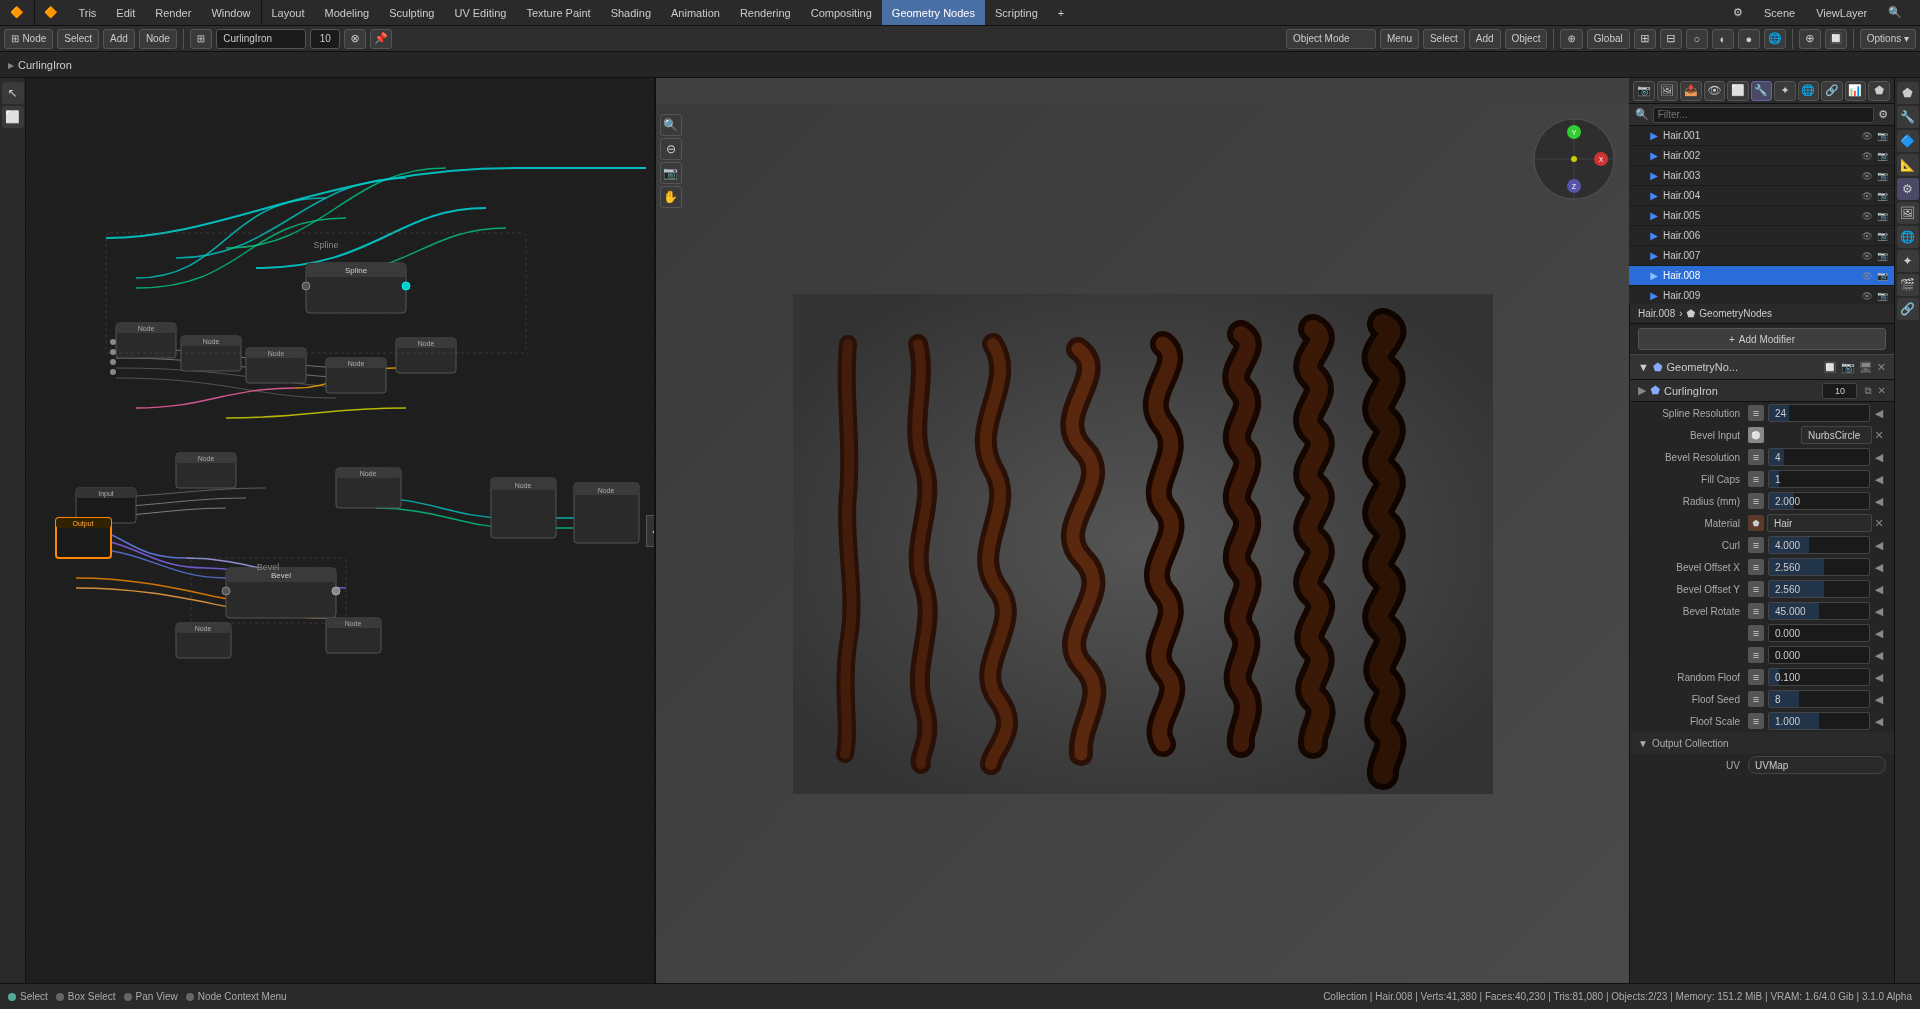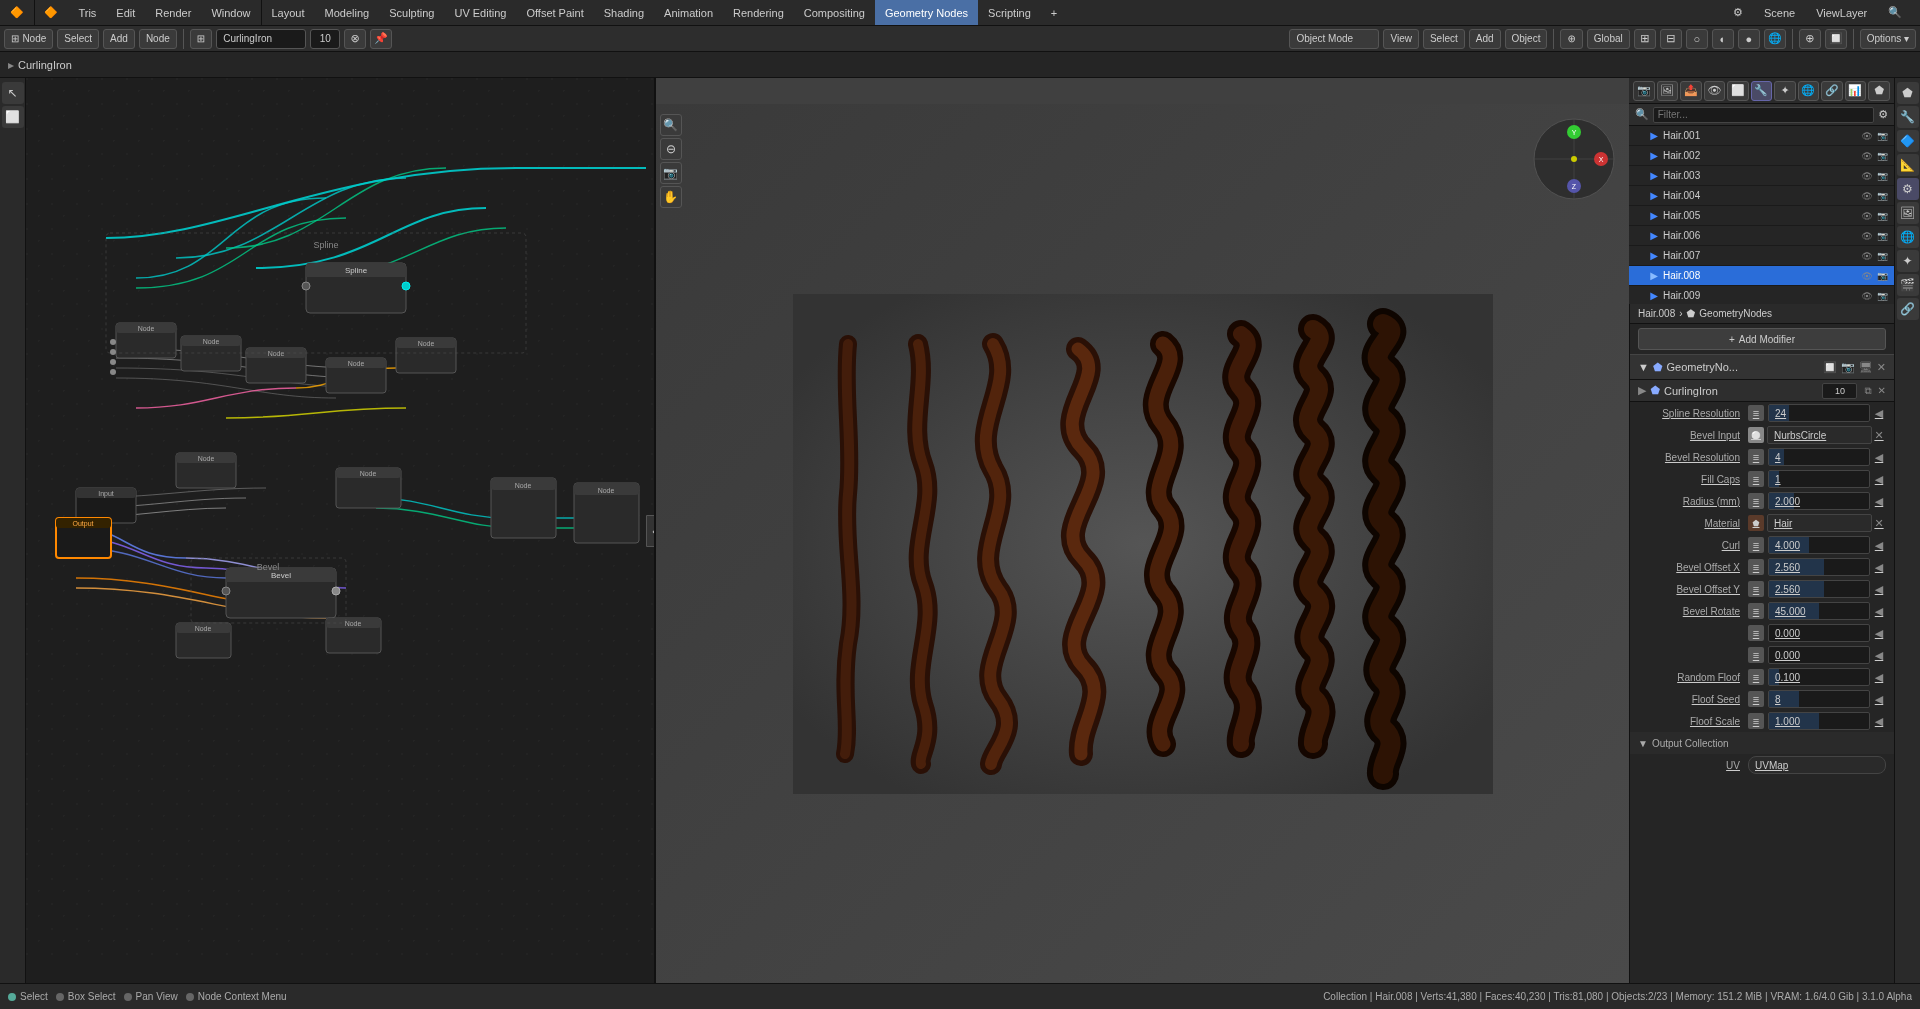--- a/index.html
+++ b/index.html
@@ -120,21 +120,21 @@
       border-bottom: 1px solid #111; border-top: 1px solid #444;
       cursor: pointer; gap: 4px;
     }
 
     .modifier-sub-header {
       height: 22px; background: #2e2e2e; display: flex; align-items: center; padding: 0 8px;
       border-bottom: 1px solid #111; gap: 4px;
     }
 
     .props-slider-row {
-      display: flex; align-items: center; padding: 2px 8px; height: 22px; text-decoration: underline;
+      display: flex; align-items: center; padding: 2px 8px; height: 22px;
     }
 
     .slider-label { color: #aaa; font-size: 10px; min-width: 110px; text-align: right; padding-right: 8px; }
     .slider-track {
       flex: 1; height: 18px; background: #1a1a1a; border: 1px solid #444; border-radius: 2px;
       display: flex; align-items: center; padding: 0 6px; color: #ccc; font-size: 10px;
       position: relative; overflow: hidden; cursor: pointer;
     }
     .slider-fill {
       position: absolute; left: 0; top: 0; height: 100%; background: #2a4d7a; opacity: 0.5;
@@ -200,21 +200,21 @@
   <div class="menu-item">🔶</div>
   <div class="menu-item">Tris</div>
   <div class="menu-item">Edit</div>
   <div class="menu-item">Render</div>
   <div class="menu-item">Window</div>
   <div class="menu-separator"></div>
   <div class="menu-item">Layout</div>
   <div class="menu-item">Modeling</div>
   <div class="menu-item">Sculpting</div>
   <div class="menu-item">UV Editing</div>
-  <div class="menu-item">Offset Paint</div>
+  <div class="menu-item">Texture Paint</div>
   <div class="menu-item">Shading</div>
   <div class="menu-item">Animation</div>
   <div class="menu-item">Rendering</div>
   <div class="menu-item">Compositing</div>
   <div class="menu-item active">Geometry Nodes</div>
   <div class="menu-item">Scripting</div>
   <div class="menu-item">+</div>
   <div class="menu-spacer"></div>
   <div class="menu-right">
     <div class="menu-right-item">⚙</div>
@@ -234,21 +234,21 @@
   <div class="tb-btn">Node</div>
   <div class="menu-separator" style="width:1px;height:20px;background:#555;margin:0 2px;"></div>
   <div class="tb-btn">⊞</div>
   <div class="tb-input" style="display:flex;align-items:center;width:90px;">CurlingIron</div>
   <div class="tb-number" style="display:flex;align-items:center;justify-content:center;">10</div>
   <div class="tb-icon-btn">⊗</div>
   <div class="tb-icon-btn">📌</div>
   <div style="flex:1"></div>
 
   <div class="tb-btn" style="min-width:90px;">Object Mode</div>
-  <div class="tb-btn">View</div>
+  <div class="tb-btn">Menu</div>
   <div class="tb-btn">Select</div>
   <div class="tb-btn">Add</div>
   <div class="tb-btn">Object</div>
   <div class="menu-separator" style="width:1px;height:20px;background:#555;margin:0 2px;"></div>
   <div class="tb-btn">⊕</div>
   <div class="tb-btn">Global</div>
   <div class="tb-icon-btn">⊞</div>
   <div class="tb-icon-btn">⊟</div>
   <div class="tb-icon-btn">○</div>
   <div class="tb-icon-btn">◐</div>
@@ -627,21 +627,21 @@
         <div class="slider-track">
           <div class="slider-fill" style="width:20%;"></div>
           <span class="slider-value">24</span>
         </div>
         <span class="prop-x-btn" style="margin-left:2px;">◀</span>
       </div>
 
       <div class="props-slider-row">
         <div class="slider-label">Bevel Input</div>
         <div style="width:16px;height:16px;background:#888;border-radius:2px;margin-right:3px;display:flex;align-items:center;justify-content:center;font-size:8px;">⚪</div>
-        <div class="slider-track" style="background:#2a2a2a;">
+        <div class="slider-track" style="background:#2a2a2a;margin-left:34px;">
           <span class="slider-value">NurbsCircle</span>
         </div>
         <span class="prop-x-btn">✕</span>
       </div>
 
       <div class="props-slider-row">
         <div class="slider-label">Bevel Resolution</div>
         <div class="slider-icon">≡</div>
         <div class="slider-track">
           <div class="slider-fill" style="width:15%;"></div>

